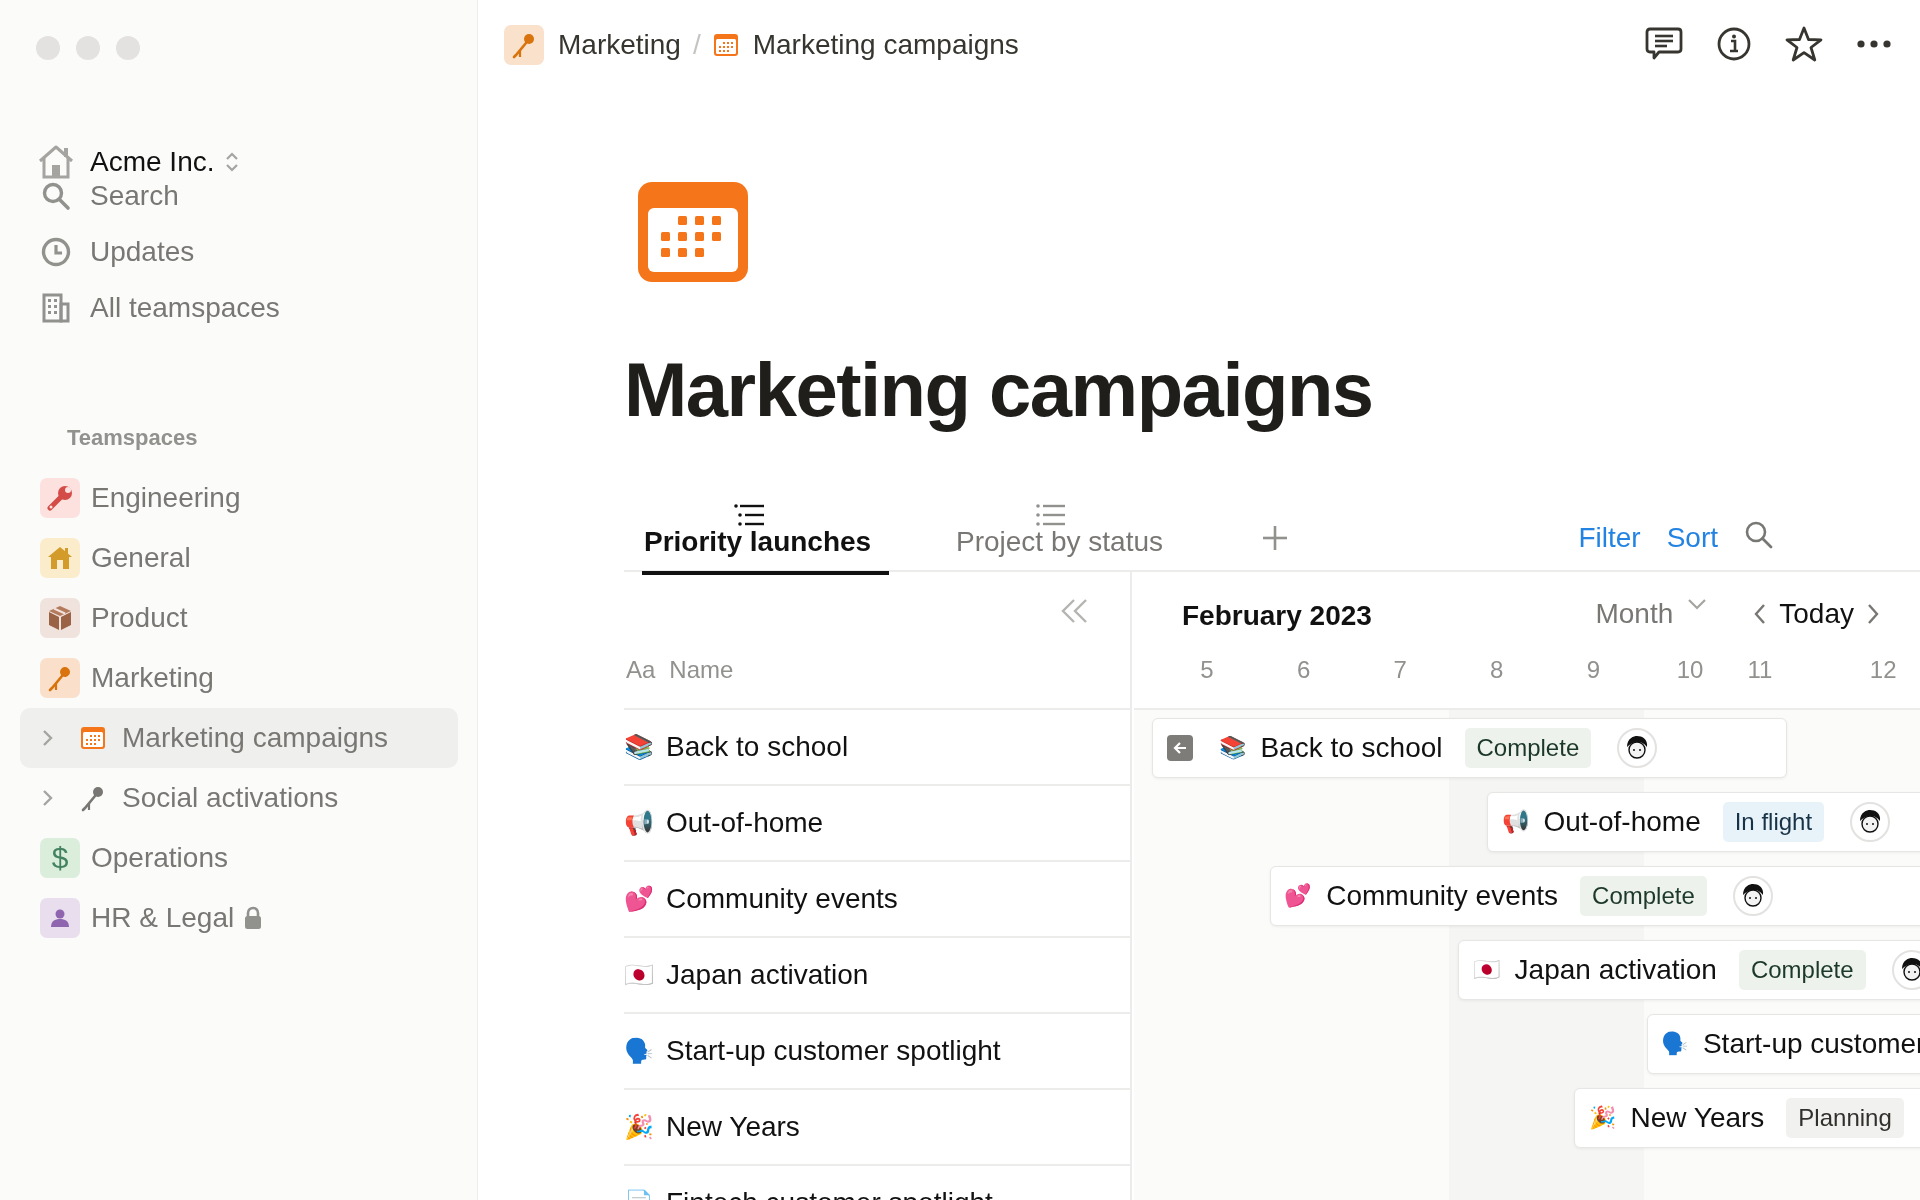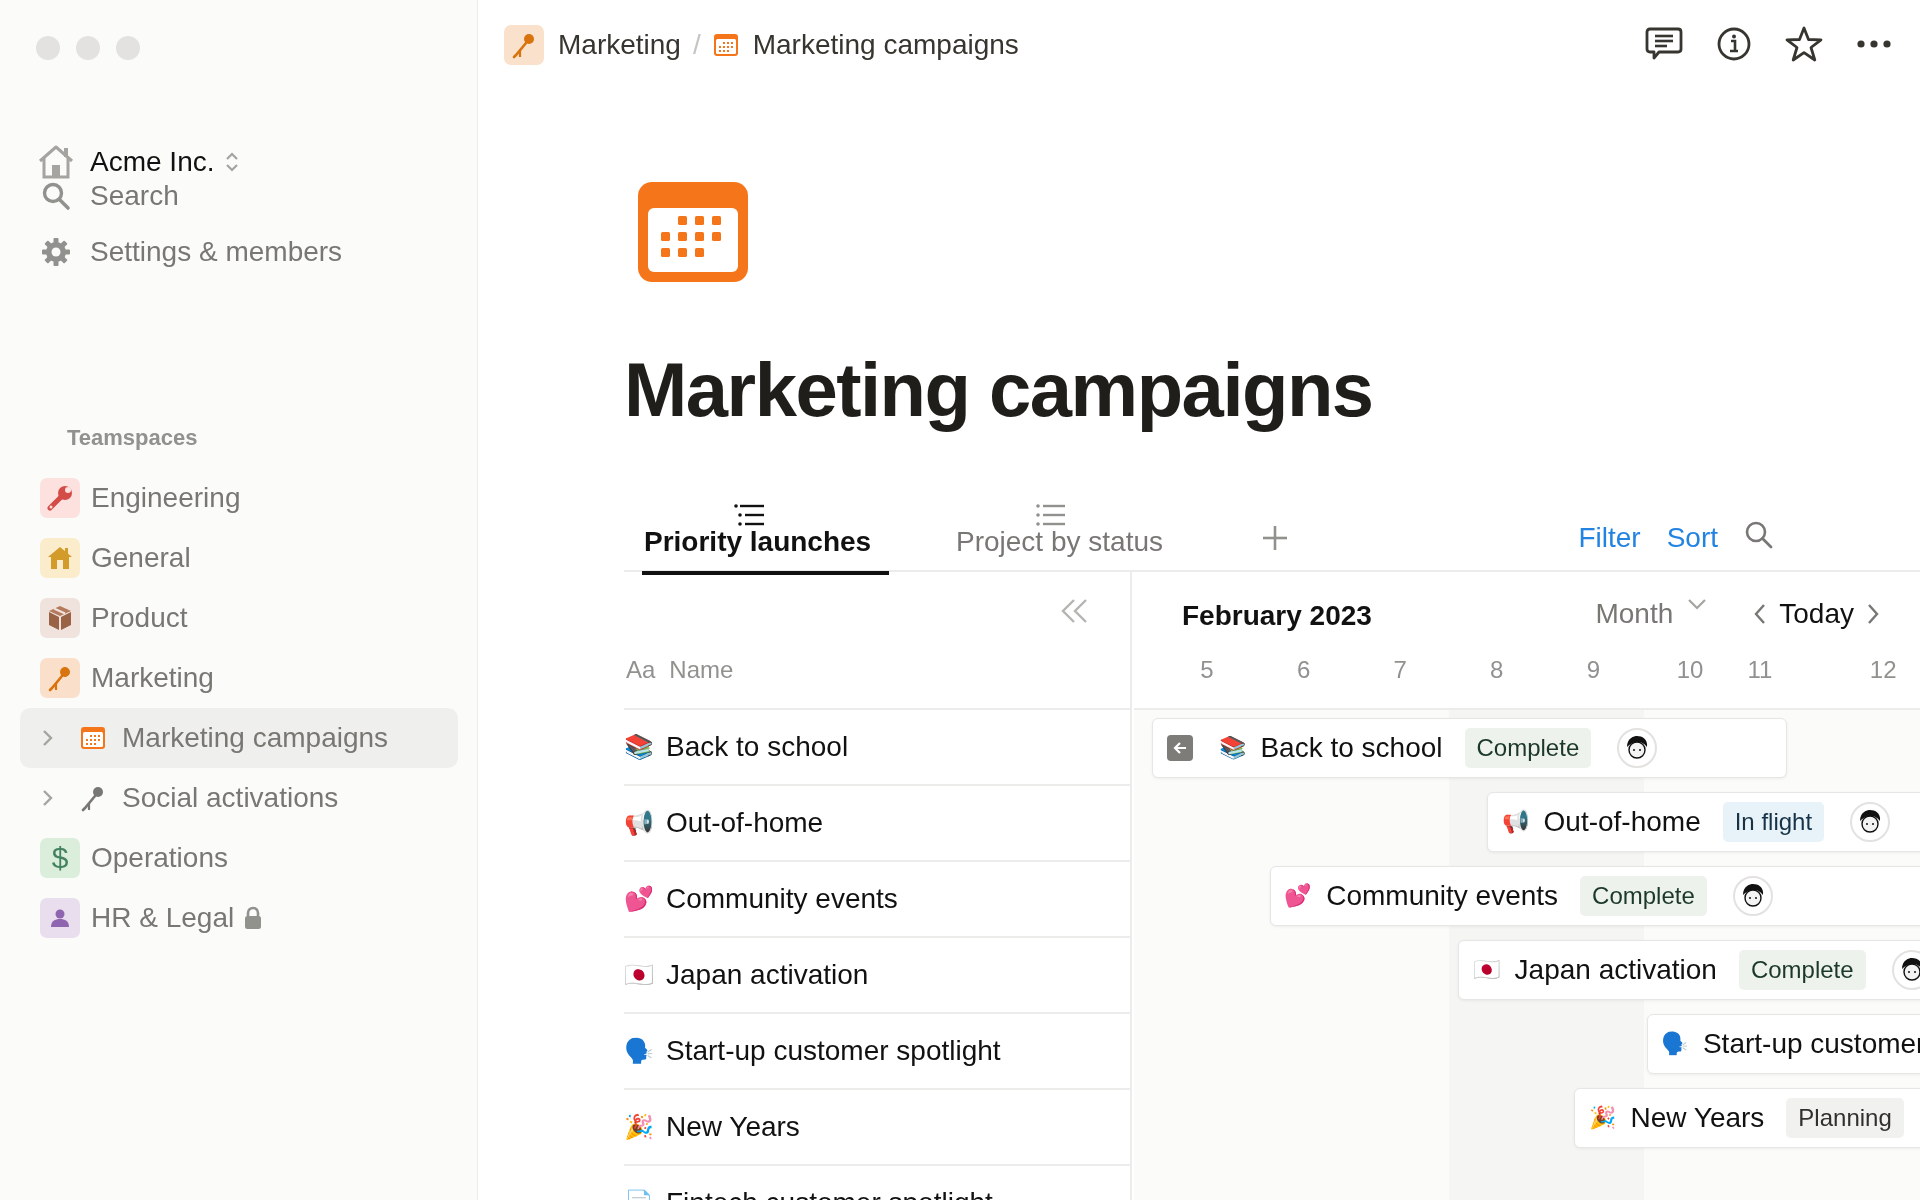--- a/index.html
+++ b/index.html
@@ -107,31 +107,42 @@
           <svg width="30" height="30" viewBox="0 0 30 30">
             <circle cx="12" cy="12" r="8.5" fill="none" stroke="#91918e" stroke-width="3.4"></circle>
             <line x1="18.5" y1="18.5" x2="27" y2="27" stroke="#91918e" stroke-width="3.6" stroke-linecap="round"></line>
           </svg>
         </span>
       <span>Search</span>
     </div>
     <div class="nav-item">
       <span class="ic">
           <svg width="30" height="30" viewBox="0 0 30 30">
+            <circle cx="15" cy="15" r="12.5" fill="none" stroke="#91918e" stroke-width="3.4"></circle>
+            <path d="M15 8 V16 H21" fill="none" stroke="#91918e" stroke-width="3.2"></path>
+          </svg>
+        </span>
+      <span>Updates</span>
+    </div>
+    <div class="nav-item">
+      <span class="ic">
+          <svg width="30" height="30" viewBox="0 0 30 30">
+            <rect x="3" y="2" width="17" height="26" fill="none" stroke="#91918e" stroke-width="3"></rect>
+            <rect x="20" y="11" width="7" height="17" fill="none" stroke="#91918e" stroke-width="3"></rect>
             <g fill="#91918e">
-              <circle cx="15" cy="15" r="10"></circle>
-              <rect x="12.5" y="1" width="5" height="28" rx="1"></rect>
-              <rect x="1" y="12.5" width="28" height="5" rx="1"></rect>
-              <rect x="12.5" y="1" width="5" height="28" rx="1" transform="rotate(45 15 15)"></rect>
-              <rect x="12.5" y="1" width="5" height="28" rx="1" transform="rotate(-45 15 15)"></rect>
+              <rect x="7" y="6" width="3" height="3"></rect>
+              <rect x="13" y="6" width="3" height="3"></rect>
+              <rect x="7" y="12" width="3" height="3"></rect>
+              <rect x="13" y="12" width="3" height="3"></rect>
+              <rect x="7" y="18" width="3" height="3"></rect>
+              <rect x="13" y="18" width="3" height="3"></rect>
             </g>
-            <circle cx="15" cy="15" r="4.5" fill="#fbfbfa"></circle>
-          </svg>
-        </span>
-      <span>Settings &amp; members</span>
+          </svg>
+        </span>
+      <span>All teamspaces</span>
     </div>
   </div>
 
   <div class="section-label">Teamspaces</div>
 
   <div class="teams">
     <div class="team">
       <span class="tile" style="background:#fde1df">
           <svg width="28" height="28" viewBox="0 0 28 28">
             <path d="M4 24 L16 12" stroke="#d44c47" stroke-width="5" stroke-linecap="round"></path>

